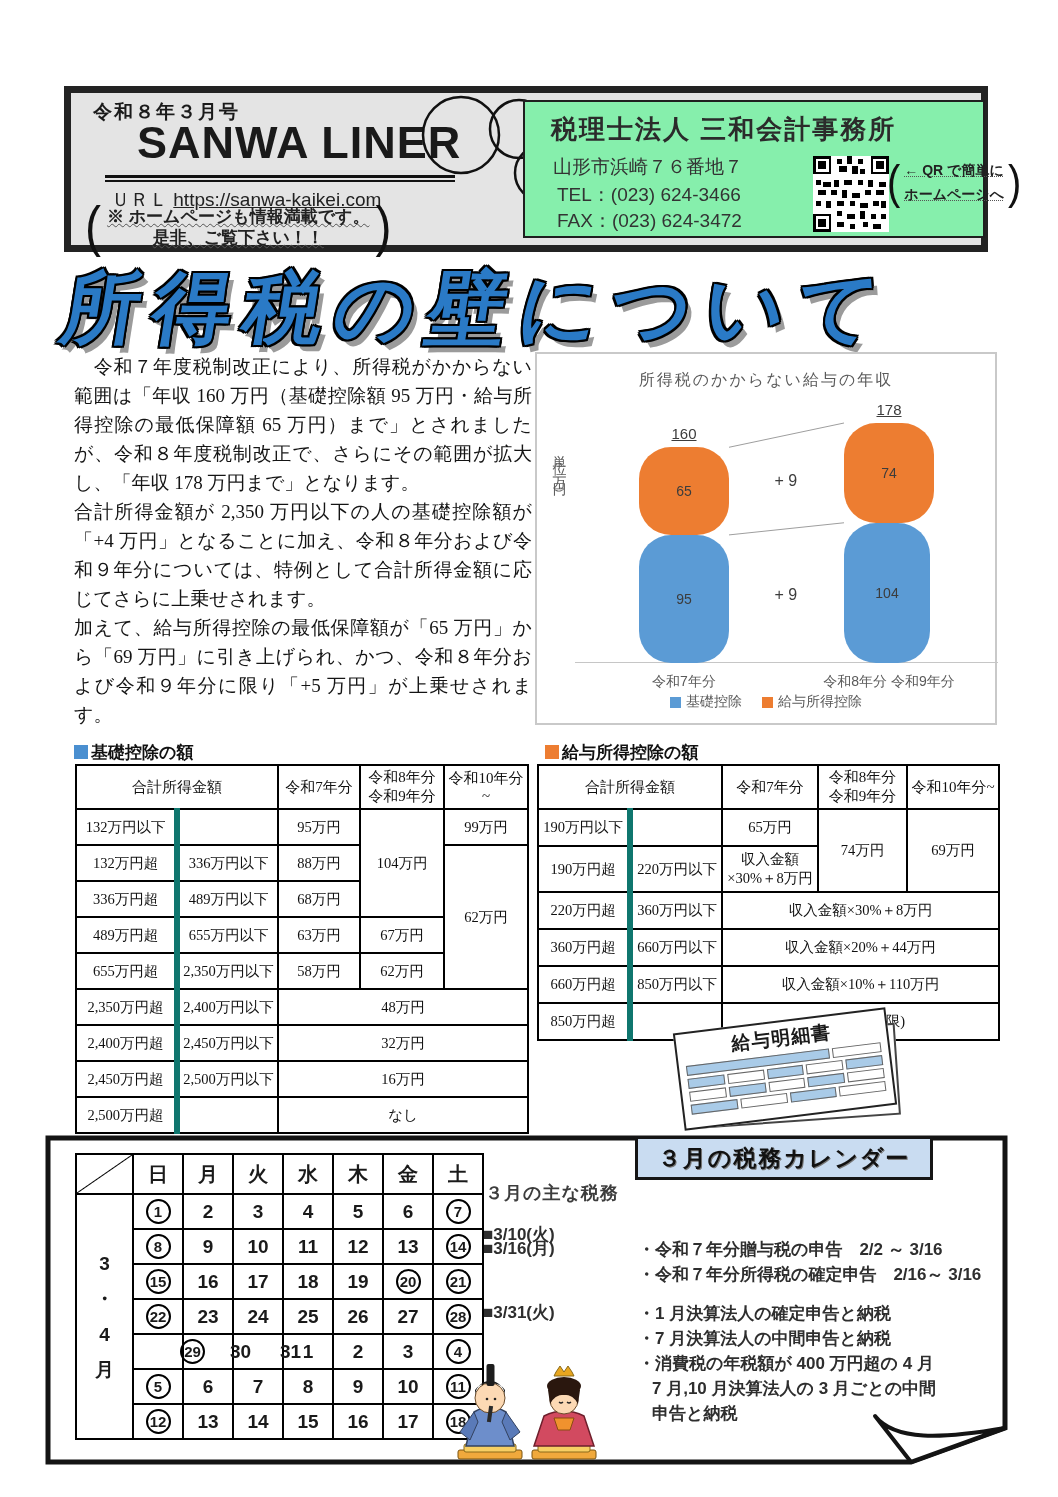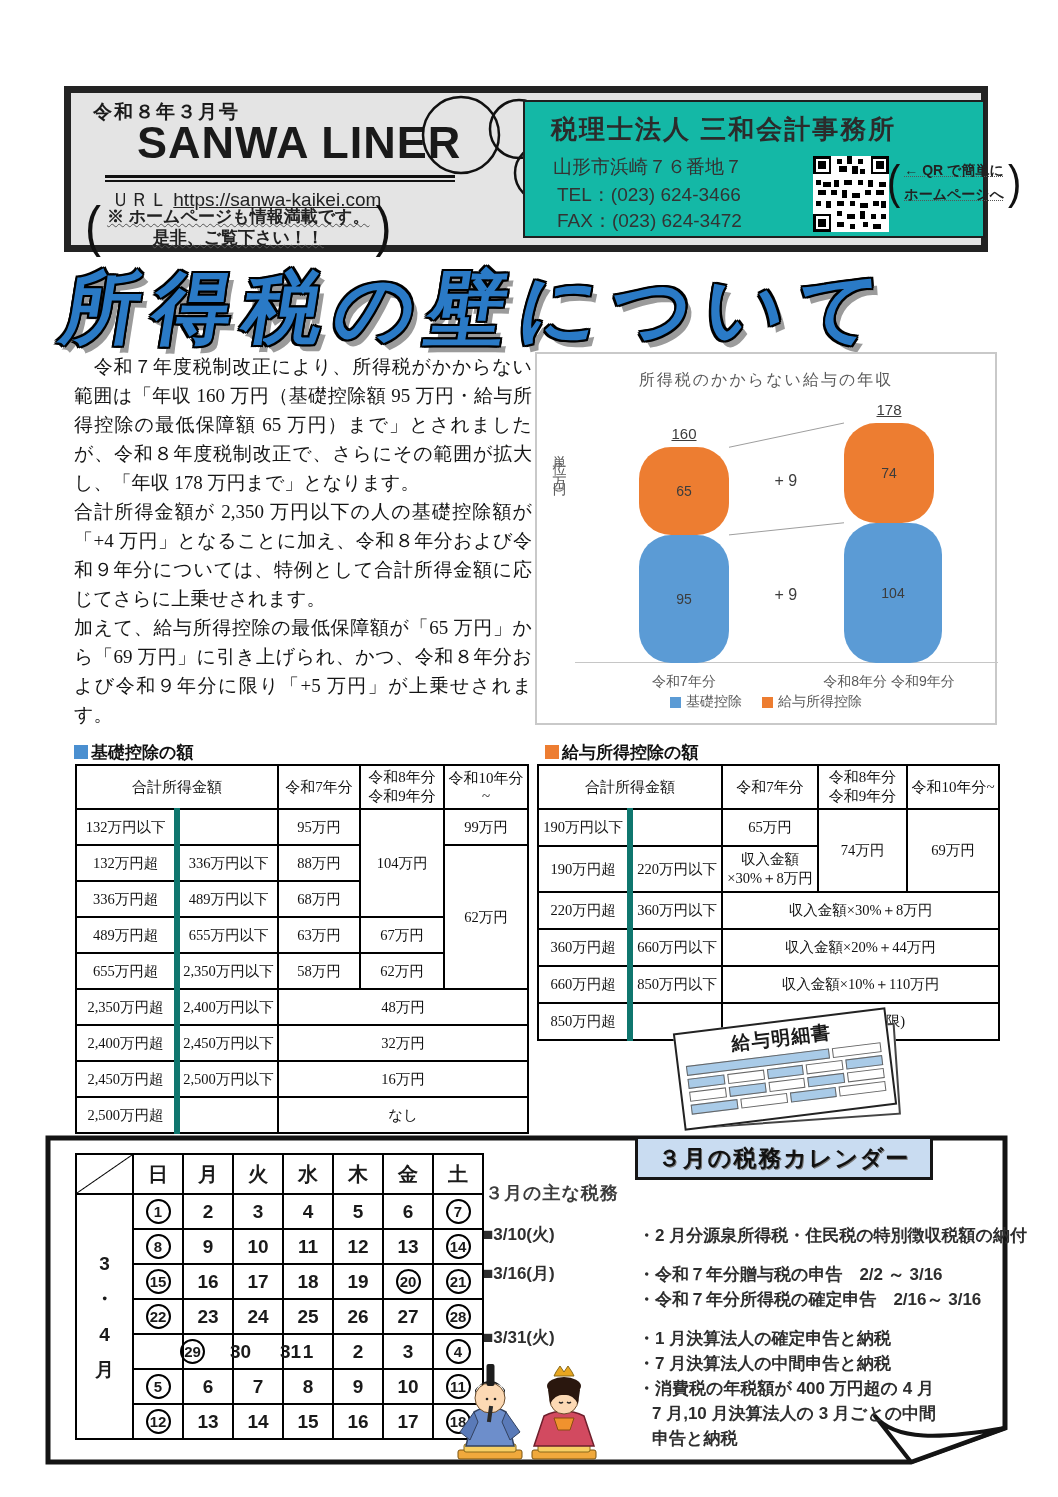--- a/index.html
+++ b/index.html
@@ -18,21 +18,21 @@
                 border-top:3px solid #111; border-bottom:2px solid #111; }
   .mast-circles { position:absolute; left:290px; top:0; }
   .url-line { position:absolute; left:40px; top:94px; font-size:19px; color:#222; white-space:nowrap; }
   .url-line .url-value { text-decoration:underline; }
   .promo { position:absolute; left:14px; top:112px; display:flex; align-items:center; }
   .paren { font-size:48px; font-weight:300; color:#111; line-height:44px; transform:scaleY(1.15); }
   .promo-lines { margin:0 6px; text-align:center; }
   .promo-lines div { font-size:17px; font-weight:bold; color:#222;
                      text-decoration:underline wavy 1px #555; line-height:21px; white-space:nowrap; }
   .mast-right { position:absolute; left:452px; top:7px; width:462px; height:138px;
-                background:#14b8a6; border:2px solid #1f1f1f; }
+                background:#86efac; border:2px solid #1f1f1f; }
   .firm-name { position:absolute; left:26px; top:10px; font-size:26px; font-weight:bold;
                letter-spacing:2px; color:#2b2b2b; white-space:nowrap; }
   .firm-address { position:absolute; left:28px; top:52px; font-size:19px; color:#333; }
   .firm-tel { position:absolute; left:32px; top:80px; font-size:19px; color:#333; }
   .firm-fax { position:absolute; left:32px; top:106px; font-size:19px; color:#333; }
   .qr { position:absolute; left:288px; top:54px; }
   .qr-caption { position:absolute; left:362px; top:56px; display:flex; align-items:center; }
   .qr-caption .paren { font-size:40px; line-height:36px; }
   .qr-cap-lines { margin:0 4px; }
   .qr-cap-lines div { font-size:14px; font-weight:bold; color:#222; white-space:nowrap;
@@ -235,21 +235,21 @@
     <div class="chart-plot" id="chart-plot">
       <div class="plot-baseline"></div>
     <svg width="395" height="255" style="position: absolute; left: 0px; top: 0px;">
           <line x1="140" y1="39.26966292134833" x2="255" y2="15.000000000000014" stroke="#9e9e9e" stroke-width="1"></line>
           <line x1="140" y1="126.91011235955057" x2="255" y2="114.77528089887642" stroke="#9e9e9e" stroke-width="1"></line>
         </svg>
         <div class="bar-seg" style="left: 50px; width: 90px; bottom: 0px; height: 128.09px; background: rgb(91, 155, 213);">95</div>
         <div class="bar-seg" style="left: 50px; width: 90px; bottom: 128.09px; height: 87.6404px; background: rgb(237, 125, 49); margin-top: 16px;">65</div>
         <div class="total-label" style="left: 50px; top: 17.2697px;">160</div>
         <div class="x-label" style="left: -5px; top: 265px;">令和7年分</div>
-        <div class="bar-seg" style="left: 255px; width: 98px; bottom: 0px; height: 140.225px; background: rgb(91, 155, 213);">104</div>
+        <div class="bar-seg" style="left: 255px; width: 86px; bottom: 0px; height: 140.225px; background: rgb(91, 155, 213);">104</div>
         <div class="bar-seg" style="left: 255px; width: 90px; bottom: 140.225px; height: 99.7753px; background: rgb(237, 125, 49);">74</div>
         <div class="total-label" style="left: 255px; top: -7px;">178</div>
         <div class="x-label" style="left: 200px; top: 265px;">令和8年分 令和9年分</div>
         <div class="annot" style="left: 185.5px; top: 63.9888px;">+ 9</div>
         <div class="annot" style="left: 185.5px; top: 177.921px;">+ 9</div>
       </div>
     <div class="chart-legend" id="chart-legend">
         <div class="legend-item">
           <span class="legend-swatch" style="background: rgb(91, 155, 213);"></span>
           <span>基礎控除</span>
@@ -517,23 +517,20 @@
             <td><span class="circ">18</span></td>
           </tr>
         </tbody>
     </table>
 
     <div class="cal-title-box">３月の税務カレンダー</div>
     <div class="cal-subtitle">３月の主な税務</div>
     <div class="tax-items" id="tax-items">
         <div class="tax-item">
           <span class="tax-date">■3/10(火)</span>
-          <div class="tax-lines">
-            <div>・2 月分源泉所得税・住民税の特別徴収税額の納付</div>
-          </div>
         </div>
         <div class="tax-item">
           <span class="tax-date">■3/16(月)</span>
           <div class="tax-lines">
             <div>・令和７年分贈与税の申告　2/2 ～ 3/16</div>
             <div>・令和７年分所得税の確定申告　2/16～ 3/16</div>
           </div>
         </div>
         <div class="tax-item">
           <span class="tax-date">■3/31(火)</span>

